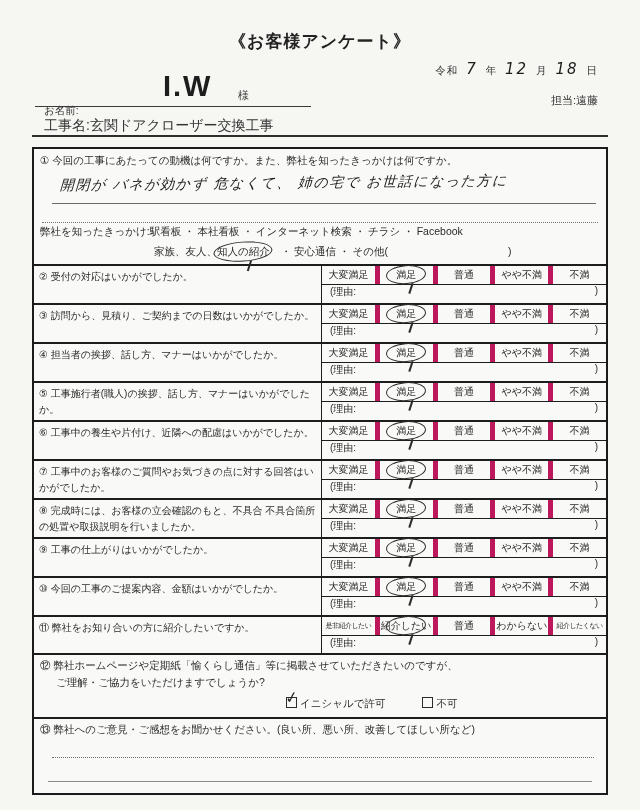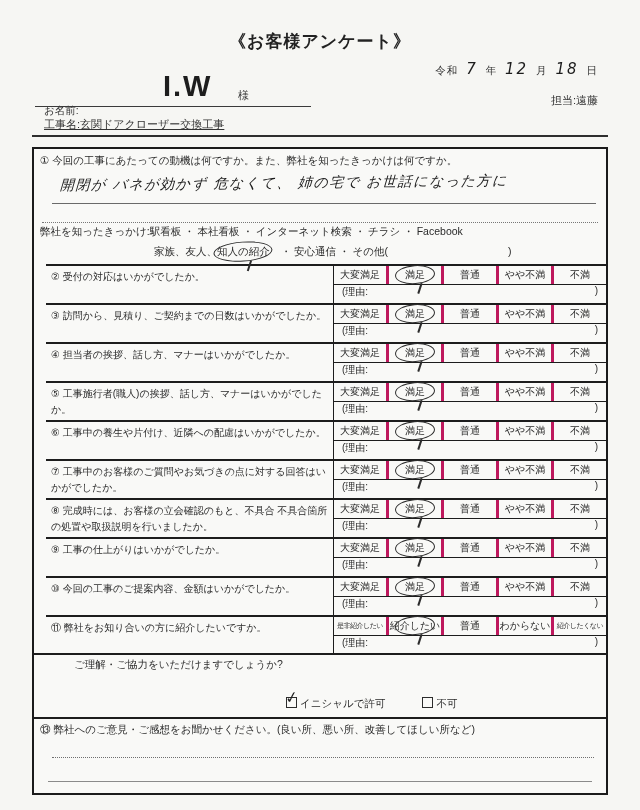--- a/index.html
+++ b/index.html
@@ -24,21 +24,21 @@
   .date-line .hw { font-size: 15px; letter-spacing: 2px; margin: 0 4px; }
   .hw { font-style: italic; color: #1c1c1c; font-family: "DejaVu Sans", sans-serif; }
   .staff-line { position: absolute; top: 93px; right: 42px; font-size: 11px; color: #333; }
   .name-label { position: absolute; top: 89px; left: 44px; font-size: 10.5px; color: #333; margin-top: 15px; }
   .name-value {
     position: absolute; top: 70px; left: 163px;
     font-size: 29px; font-weight: bold; color: #1d1d1d; letter-spacing: 2px;
   }
   .name-honorific { position: absolute; top: 88px; left: 238px; font-size: 11px; color: #333; }
   .name-underline { position: absolute; top: 106px; left: 35px; width: 276px; border-top: 1.5px solid #3a3a3a; }
-  .project-line { position: absolute; top: 117px; left: 44px; font-size: 11px; color: #333; text-decoration: underline; }
+  .project-line { position: absolute; top: 117px; left: 44px; font-size: 14px; color: #333; }
   .project-underline { position: absolute; top: 135px; left: 32px; width: 576px; border-top: 2px solid #2e2e2e; }
 
   
   .form-table {
     position: absolute; left: 32px; top: 147px; width: 576px; height: 648px;
     border: 2.5px solid #1b1b1b; display: flex; flex-direction: column;
     background: rgba(255,255,255,0.35);
   }
   .q1-block { position: relative; height: 115px; font-size: 10.5px; }
   .q1-text { padding: 5px 6px 0 6px; color: #2b2b2b; }
@@ -59,38 +59,38 @@
     position: absolute; left: 50%; top: 50%; width: 112%; height: 20px;
     transform: translate(-50%, -52%) rotate(-4deg);
     border: 1.6px solid #2c2c2c; border-radius: 50%;
   }
   .hand-ellipse::after {
     content: ""; position: absolute; left: 58%; bottom: -11px;
     width: 1.6px; height: 11px; background: #2c2c2c; transform: rotate(22deg);
   }
 
   
-  .row { display: flex; height: 39px; border-top: 2px solid #1d1d1d; margin-left: 12px; }
+  .row { display: flex; height: 39px; border-top: 2px solid #1d1d1d; }
   .row.r11 { height: 38px; }
   .qc { width: 287px; padding: 3px 5px 0 5px; font-size: 10px; line-height: 1.55; color: #2b2b2b; }
   .rc { flex: 1; display: flex; flex-direction: column; border-left: 1.5px solid #1d1d1d; }
   .opts { flex: 1; display: flex; border-bottom: 1px solid #1d1d1d; }
   .opt {
     flex: 1; display: flex; align-items: center; justify-content: center;
-    font-size: 10px; border-left: 3px solid #be185d; color: #2b2b2b; position: relative;
+    font-size: 10px; border-left: 5px solid #be185d; color: #2b2b2b; position: relative;
   }
   .opt:first-child { border-left: none; text-align: right; }
   .opt.tiny { font-size: 7px; letter-spacing: -0.5px; }
   .opt .hand-ellipse { width: 40px; height: 19px; }
   .reason { flex: 1; display: flex; justify-content: space-between; padding: 0 8px; font-size: 10px; color: #2b2b2b; }
 
   
   .q12-block { position: relative; height: 64px; border-top: 2px solid #1d1d1d; font-size: 10.5px; }
   .q12-l1 { padding: 4px 6px 0 6px; }
-  .q12-l2 { padding: 3px 6px 0 22px; margin-left: 18px; }
+  .q12-l2 { padding: 3px 6px 0 22px; }
   .q12-choices { position: absolute; left: 252px; top: 42px; font-size: 10.5px; }
   .cb {
     display: inline-block; width: 11px; height: 11px; border: 1.4px solid #2c2c2c;
     vertical-align: -1px; position: relative; margin-right: 3px;
   }
   .hand-check {
     position: absolute; left: -2px; top: -10px; font-size: 16px; font-style: normal;
     color: #1c1c1c; transform: rotate(-10deg);
   }
   .q12-deny { margin-left: 34px; }
@@ -332,20 +332,21 @@
         <div class="opt tiny">紹介したくない</div>
       </div>
       <div class="reason">
           <span>(理由:</span>
           <span>)</span>
         </div>
     </div>
   </div>
 
   <div class="q12-block">
+    <div class="q12-l1"><span>⑫</span> <span>弊社ホームページや定期紙「愉くらし通信」等に掲載させていただきたいのですが、</span></div>
     <div class="q12-l2">ご理解・ご協力をいただけますでしょうか?</div>
     <div class="q12-choices">
       <span class="cb"><i class="hand-check">✓</i></span><span>イニシャルで許可</span>
       <span class="q12-deny"><span class="cb"></span><span>不可</span></span>
     </div>
   </div>
 
   <div class="q13-block">
     <div class="q13-text"><span>⑬</span> <span>弊社へのご意見・ご感想をお聞かせください。(良い所、悪い所、改善してほしい所など)</span></div>
     <div class="blank1"></div>

